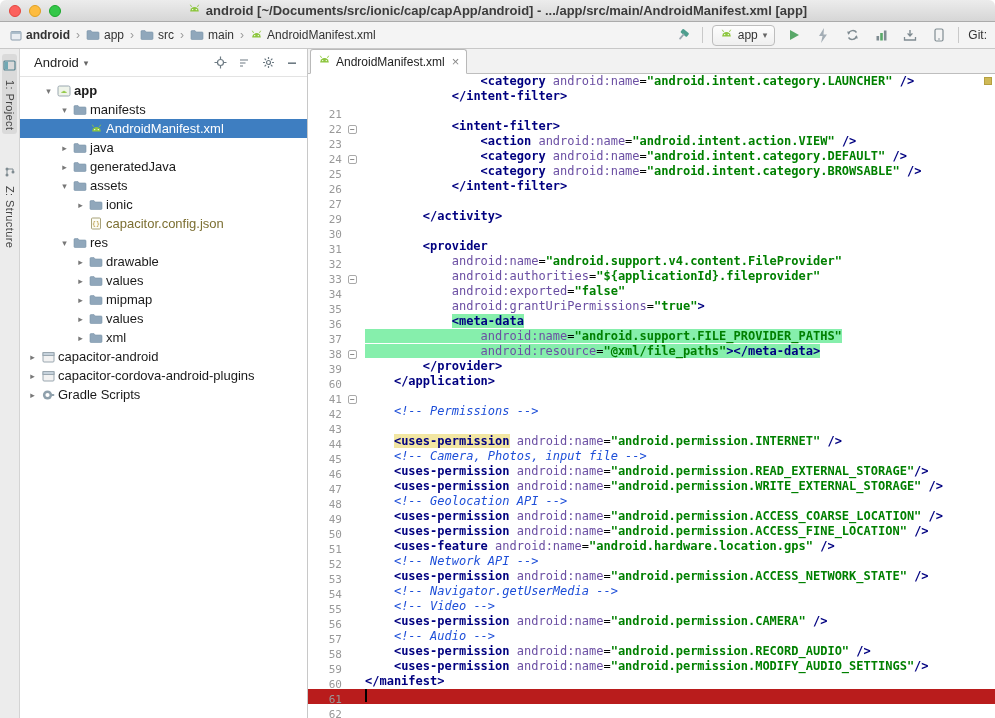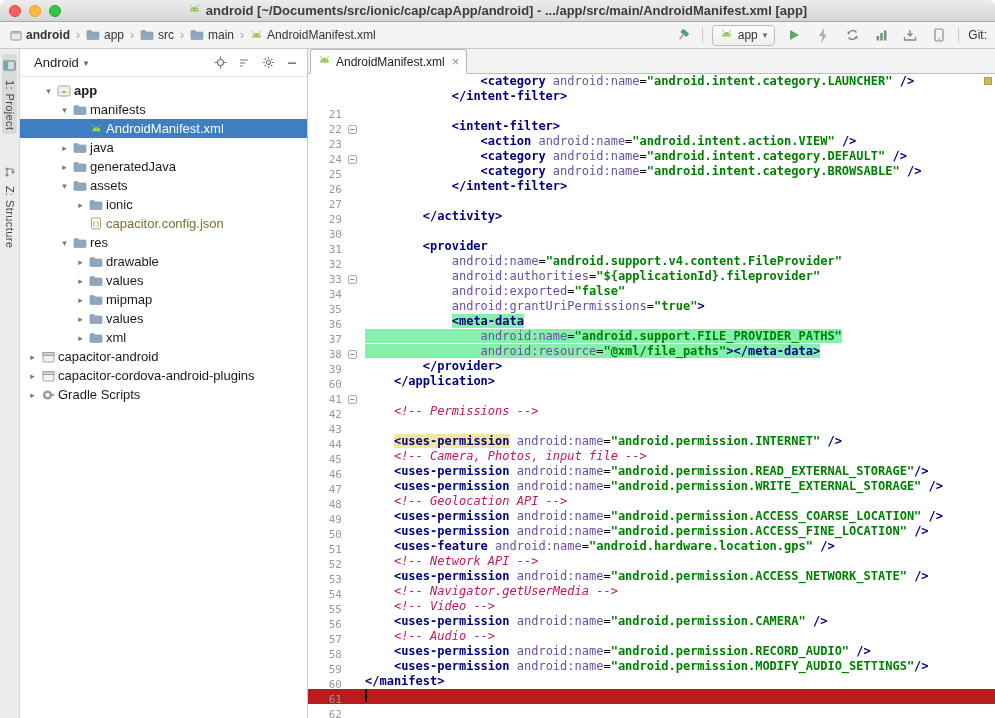--- a/index.html
+++ b/index.html
@@ -86,21 +86,21 @@
                  background:#F7F7F7; border-right:1px solid #DCDCDC;margin-top:40px; }
   .lnum { flex:1; text-align:right; color:#999; font-size:11px; padding-right:4px;
           font-family:"DejaVu Sans Mono", monospace; }
   .fold-strip { width:13px; flex:none; display:flex; align-items:center; justify-content:center; }
   .fold-box { width:9px; height:9px; border:1px solid #AAA; border-radius:2px; background:#fff;
               color:#555; font-size:8px; line-height:7px; text-align:center; }
   .code-body { white-space:pre; padding-left:5px; }
   .tk-tag   { color:#000080; font-weight:bold; }
   .tk-attr  { color:#6B4FA3; }
   .tk-val   { color:#008000; font-weight:bold; }
-  .tk-com   { color:#be185d; font-style:italic; }
+  .tk-com   { color:#1d4ed8; font-style:italic; }
   .tk-plain { color:#000; }
   .selhl  { background:#86efac; }
   .tk-hl  { background:#F2E6A2; }
   .caret { display:inline-block; width:2px; height:13px; background:#000;
            vertical-align:middle; margin-top:-2px; }
   .inspect { position:absolute; top:3px; right:3px; width:8px; height:8px;
              background:#CFB956; border:1px solid #B5A040; }
 </style>
 </head>
 <body>

